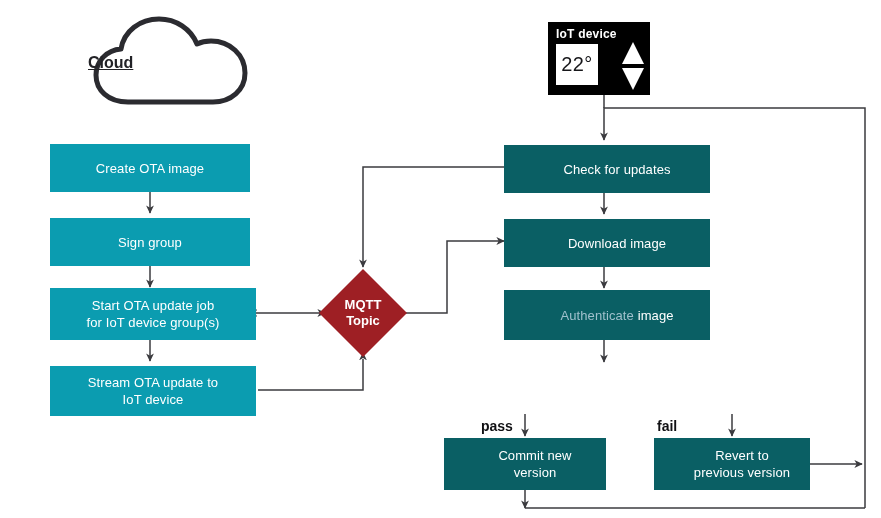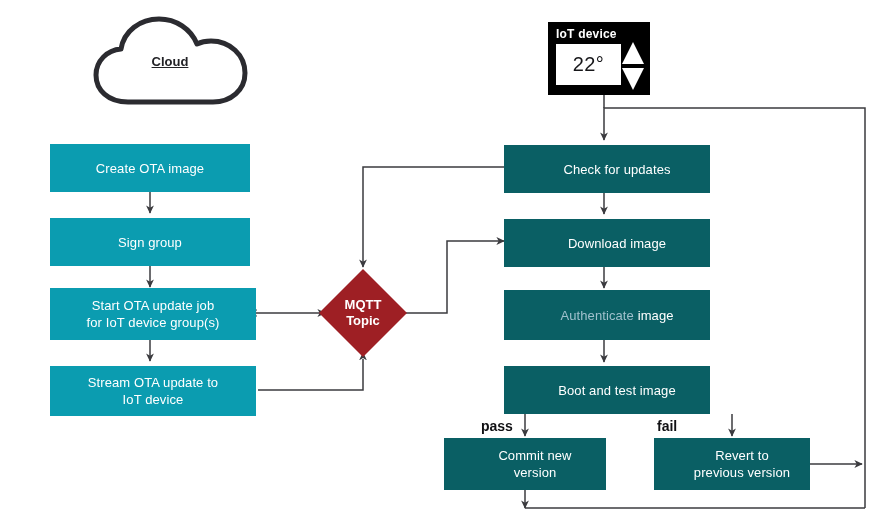--- a/index.html
+++ b/index.html
@@ -69,22 +69,22 @@
 
   .cloud-wrap {
     position: absolute;
     left: 88px; top: 14px;
     width: 164px; height: 100px;
   }
   .cloud-text {
     position: absolute;
     left: 0; top: 40px;
     width: 164px;
-    text-align: center;
-    font-size: 13px;
+    text-align: left;
+    font-size: 16px;
     font-weight: bold;
     color: #222226;
     z-index: 2;
     text-decoration: underline;
   }
 
   .device {
     position: absolute;
     left: 548px; top: 22px;
     width: 102px; height: 73px;
@@ -94,21 +94,21 @@
     position: absolute;
     left: 8px; top: 5px;
     color: #ffffff;
     font-size: 12px;
     font-weight: bold;
     letter-spacing: 0.2px;
   }
   .device-screen {
     position: absolute;
     left: 8px; top: 22px;
-    width: 65px; height: 41px;
+    width: 42px; height: 41px;
     background: #ffffff;
     display: flex;
     align-items: center;
     justify-content: center;
   }
   .device-temp {
     color: #17171a;
     font-size: 20px;
     font-weight: normal;
     letter-spacing: 0.5px;
@@ -227,23 +227,20 @@
 
   <div class="node box-dark" style="left:504px; top:145px; width:206px; height:48px;">
     <span class="node-label">Check for updates</span>
   </div>
   <div class="node box-dark" style="left:504px; top:290px; width:206px; height:50px;">
     <span class="node-label"><span class="hl">Authenticate</span> <span>image</span></span>
   </div>
   <div class="node box-dark" style="left:504px; top:219px; width:206px; height:48px;">
     <span class="node-label">Download image</span>
   </div>
-  <div class="node box-dark" style="left:504px; top:366px; width:206px; height:48px;">
-    <span class="node-label">Boot and test image</span>
-  </div>
 
   <div class="node box-dark" style="left:444px; top:438px; width:162px; height:52px;">
     <span class="node-label">Commit new
 version</span>
   </div>
   <div class="node box-dark" style="left:654px; top:438px; width:156px; height:52px;">
     <span class="node-label">Revert to
 previous version</span>
   </div>
 

